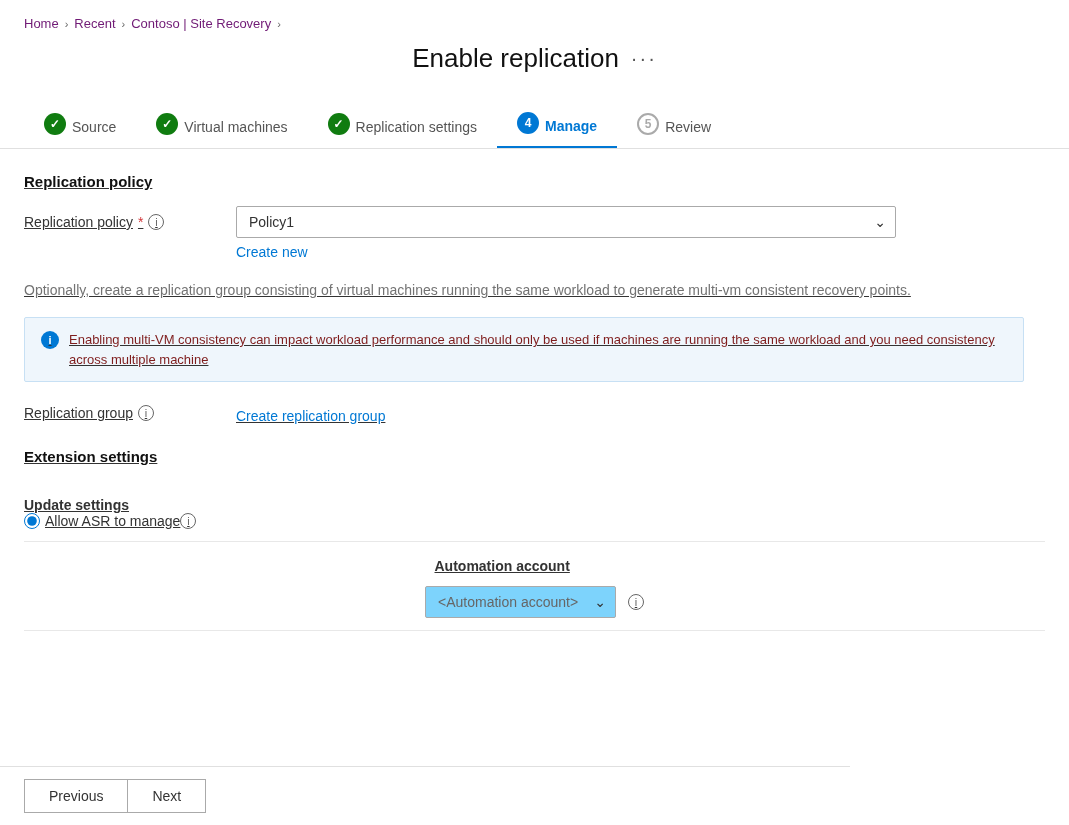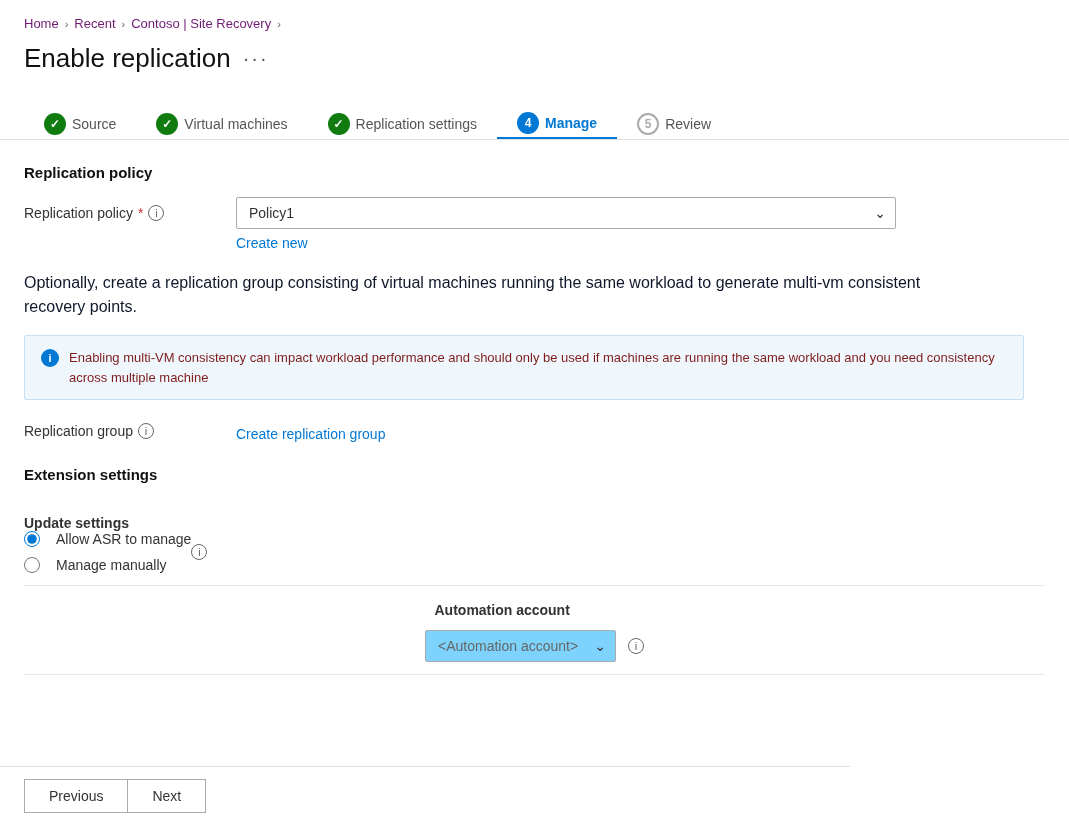--- a/index.html
+++ b/index.html
@@ -26,20 +26,21 @@
     .breadcrumb .sep {
       color: #666;
       font-size: 11px;
     }
 
     .page-header {
       display: flex;
       align-items: center;
       gap: 12px;
       padding: 4px 24px 16px 24px;
+      justify-content: center;
     }
     .page-title {
       font-size: 26px;
       font-weight: 300;
       color: #111;
     }
     .more-icon {
       font-size: 20px;
       color: #555;
       cursor: pointer;
@@ -49,23 +50,23 @@
     .wizard-steps {
       display: flex;
       align-items: center;
       gap: 0;
       padding: 12px 24px 0 24px;
       border-bottom: 1px solid #e0e0e0;
       margin-bottom: 0;
     }
     .step {
       display: flex;
-      align-items: center;
+      align-items: flex-end;
       gap: 6px;
-      padding: 10px 20px 3px 20px;
+      padding: 10px 20px 12px 20px;
       font-size: 14px;
       color: #555;
       cursor: default;
       position: relative;
     }
     .step.active {
       color: #0078d4;
       font-weight: 600;
       border-bottom: 2px solid #0078d4;
     }
@@ -99,20 +100,21 @@
     }
     .step-check::after {
       content: '✓';
       color: #fff;
       font-size: 12px;
       font-weight: 700;
     }
 
     .content {
       padding: 24px 24px;
+      text-decoration: underline;
     }
 
     .section-title {
       font-size: 15px;
       font-weight: 700;
       color: #111;
       margin-bottom: 16px;
     }
 
     .form-row {
@@ -180,22 +182,22 @@
     .create-new-link {
       color: #0078d4;
       text-decoration: none;
       font-size: 14px;
       display: inline-block;
       margin-top: 6px;
       cursor: pointer;
     }
 
     .description-text {
-      font-size: 16px;
-      color: #0f172a;
+      font-size: 14px;
+      color: #737373;
       margin: 20px 0 16px 0;
       line-height: 1.5;
       max-width: 960px;
     }
 
     .info-banner {
       background: #eff6fc;
       border: 1px solid #c7e0f4;
       border-radius: 2px;
       padding: 12px 16px;
@@ -258,21 +260,21 @@
 
     .radio-group {
       display: flex;
       flex-direction: column;
       gap: 10px;
       flex: 1;
     }
     .radio-item {
       display: flex;
       align-items: flex-start;
-      gap: 16px;
+      gap: 5px;
       cursor: pointer;
     }
     .radio-input {
       width: 16px;
       height: 16px;
       accent-color: #0078d4;
       cursor: pointer;
     }
     .radio-label {
       font-size: 14px;
@@ -412,24 +414,20 @@
   <div class="ext-section-title">Extension settings</div>
 
   <div class="ext-form-row">
     <div class="ext-label">Update settings</div>
     <div class="ext-row-right">
       <div class="radio-group">
         <label class="radio-item">
           <input type="radio" class="radio-input" name="update-settings" checked="" style="">
           <span class="radio-label">Allow ASR to manage</span>
         </label>
-        <label class="radio-item">
-          <input type="radio" class="radio-input" name="update-settings" style="">
-          <span class="radio-label">Manage manually</span>
-        </label>
       </div>
       <span class="info-icon info-icon-right">i</span>
     </div>
   </div>
 
   <div class="automation-row ext-form-row">
     <div class="automation-label ext-label">Automation account</div>
     <div class="ext-row-right">
       <div class="dropdown-wrapper" style="max-width:540px; flex:1;">
         <select style="width:100%; border:1px solid #aaa; border-radius:2px; padding:7px 36px 7px 12px; font-size:14px; color:#666; background:#7dd3fc; appearance:none; cursor:pointer;">

